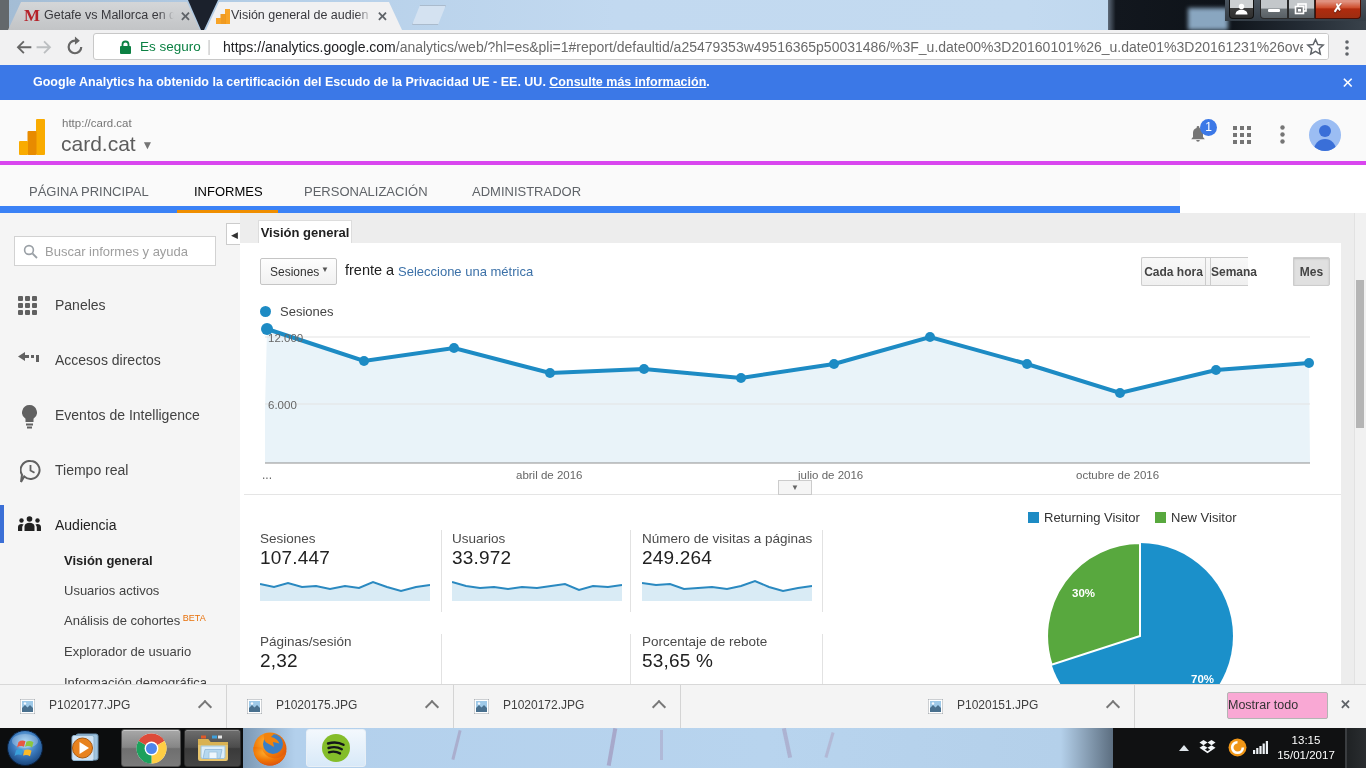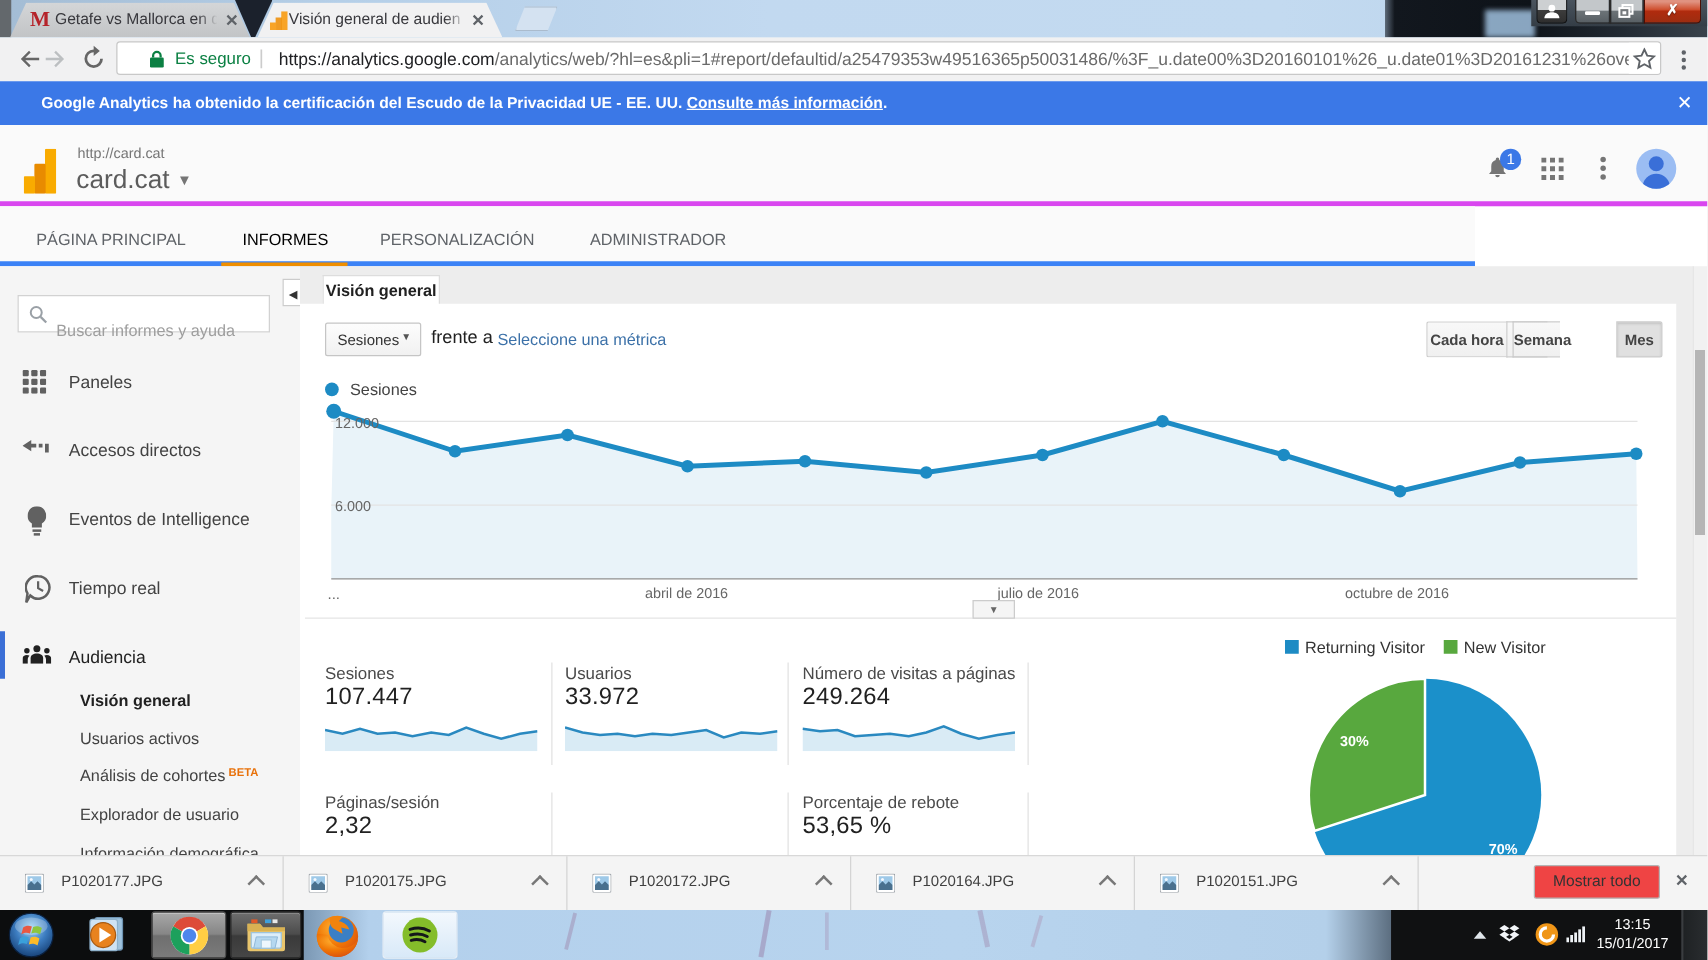--- a/index.html
+++ b/index.html
@@ -13,21 +13,21 @@
 .tabtxt{position:absolute;top:6px;font-size:12.5px;color:#38383d;white-space:nowrap;overflow:hidden}
 .tabx{position:absolute;top:8px;width:13px;height:13px;color:#5f6368;font-size:13px;line-height:13px;text-align:center;font-weight:bold}
 
 #toolbar{left:0;top:30px;width:1366px;height:35px;background:#f1f1f2}
 #omnibox{position:absolute;left:93px;top:3px;width:1236px;height:27px;background:#fff;border:1px solid #c8c8c8;border-radius:3px;overflow:hidden}
 .navbtn{position:absolute;top:4px;width:26px;height:26px}
 
 #infobar{left:0;top:65px;width:1366px;height:35px;background:#3b78e7;color:#fff;font-size:12.5px;font-weight:bold;line-height:35px}
 
 #gahead{left:0;top:100px;width:1366px;height:65px;background:#fafafa;border-bottom:4px solid #d946ef}
-#ganav{left:0;top:165px;width:1180px;height:48px;background:#fafafa;border-bottom:4px solid #3b82f6;font-size:13px;letter-spacing:0;color:#5f6368}
+#ganav{left:0;top:165px;width:1180px;height:48px;background:#fafafa;border-bottom:7px solid #3b82f6;font-size:13px;letter-spacing:0;color:#5f6368}
 .navitem{position:absolute;top:19px}
 
 #sidebar{left:0;top:213px;width:240px;height:471px;background:#f5f5f5}
 .sideitem{position:absolute;left:55px;font-size:14px;color:#424242;white-space:nowrap}
 .subitem{position:absolute;left:64px;font-size:13px;color:#424242;white-space:nowrap}
 .sideicon{position:absolute;left:18px}
 
 #content{left:240px;top:213px;width:1114px;height:471px;background:#ededed}
 #panel{position:absolute;left:4px;top:30px;width:1097px;height:441px;background:#fff}
 #vtab{position:absolute;left:18px;top:7px;width:94px;height:24px;background:#fff;border:1px solid #ddd;border-bottom:none;font-size:13px;font-weight:bold;color:#212121;text-align:center;line-height:24px}
@@ -174,21 +174,21 @@
   <span class="navitem" style="left:472px">ADMINISTRADOR</span>
   <div style="position:absolute;left:177px;top:45px;width:101px;height:3px;background:#ef8e00"></div>
 </div>
 
 <div class="abs" id="sidebar">
   <div style="position:absolute;left:14px;top:23px;width:202px;height:30px;background:#fff;border:1px solid #d2d2d2">
     <svg style="position:absolute;left:8px;top:7px" width="15" height="15" viewBox="0 0 15 15">
         <circle cx="6" cy="6" r="4.4" fill="none" stroke="#9aa0a6" stroke-width="1.6"></circle>
         <path d="M9.5 9.5L14 14" stroke="#9aa0a6" stroke-width="1.8"></path>
       </svg>
-    <span style="position:absolute;left:30px;top:20px;font-size:13px;color:#9e9e9e">Buscar informes y ayuda</span>
+    <span style="position:absolute;left:30px;top:7px;font-size:13px;color:#9e9e9e">Buscar informes y ayuda</span>
   </div>
 
   <div style="position:absolute;left:226px;top:10px;width:17px;height:22px;background:#fff;border:1px solid #ccc;text-align:center;font-size:9px;line-height:22px;color:#333">◀</div>
 
   <svg class="sideicon" style="top:83px" width="19" height="19" viewBox="0 0 19 19">
       <g fill="#616161">
         <rect x="0" y="0" width="5" height="5" rx="1"></rect>
         <rect x="7" y="0" width="5" height="5" rx="1"></rect>
         <rect x="14" y="0" width="5" height="5" rx="1"></rect>
         <rect x="0" y="7" width="5" height="5" rx="1"></rect>
@@ -231,21 +231,21 @@
         <circle cx="3.5" cy="4.5" r="2.2"></circle>
         <path d="M0 15v-4c0-2 1.6-3 3.5-3 .8 0 1.5.2 2.1.5-.9.8-1.4 1.9-1.4 3.2V15z"></path>
         <circle cx="19.5" cy="4.5" r="2.2"></circle>
         <path d="M23 15v-4c0-2-1.6-3-3.5-3-.8 0-1.5.2-2.1.5.9.8 1.4 1.9 1.4 3.2V15z"></path>
       </g>
     </svg>
   <div class="sideitem" style="top:304px;color:#212121">Audiencia</div>
 
   <div class="subitem" style="top:340px;font-weight:bold;color:#212121">Visión general</div>
   <div class="subitem" style="top:370px">Usuarios activos</div>
-  <div class="subitem" style="top:400px">Análisis de cohortes<span style="font-size:9px;color:#e8710a;vertical-align:4px;font-weight:bold"> BETA</span></div>
+  <div class="subitem" style="top:400px">Análisis de cohortes<span style="font-size:9px;color:#e8710a;vertical-align:4px;font-weight:normal"> BETA</span></div>
   <div class="subitem" style="top:431px">Explorador de usuario</div>
   <div class="subitem" style="top:462px">Información demográfica</div>
 </div>
 
 <div class="abs" id="content">
   <div style="position:absolute;left:0;top:30px;width:4px;height:441px;background:#fff"></div>
   <div id="vtab">Visión general</div>
   <div id="panel">
 
     <div style="position:absolute;left:16px;top:15px;width:77px;height:27px;background:linear-gradient(#fdfdfd,#f1f1f1);border:1px solid #c5c5c5;border-radius:2px;font-size:12px;color:#333">
@@ -376,41 +376,31 @@
   <div class="dlitem" style="left:454px;width:227px">
     <svg style="position:absolute;left:20px;top:14px" width="15" height="15" viewBox="0 0 15 15">
         <rect x="0" y="0" width="15" height="15" rx="1.5" fill="#fff" stroke="#9aa0a6"></rect>
         <rect x="2" y="2" width="11" height="7" fill="#9ec9e8"></rect>
         <path d="M2 9l3-3 2.5 2.5L10 6l3 3v4H2z" fill="#49708e"></path>
         <circle cx="5" cy="4.5" r="1.2" fill="#f5f9ff"></circle>
       </svg>
     <span class="dlname">P1020172.JPG</span>
       <span class="dlchev" style="left:200px"></span>
   </div>
-  <div class="dlitem" style="left:681px;width:227px">
-    <svg style="position:absolute;left:20px;top:14px" width="15" height="15" viewBox="0 0 15 15">
-        <rect x="0" y="0" width="15" height="15" rx="1.5" fill="#fff" stroke="#9aa0a6"></rect>
-        <rect x="2" y="2" width="11" height="7" fill="#9ec9e8"></rect>
-        <path d="M2 9l3-3 2.5 2.5L10 6l3 3v4H2z" fill="#49708e"></path>
-        <circle cx="5" cy="4.5" r="1.2" fill="#f5f9ff"></circle>
-      </svg>
-    <span class="dlname">P1020164.JPG</span>
-      <span class="dlchev" style="left:200px"></span>
-  </div>
   <div class="dlitem" style="left:908px;width:227px">
     <svg style="position:absolute;left:20px;top:14px" width="15" height="15" viewBox="0 0 15 15">
         <rect x="0" y="0" width="15" height="15" rx="1.5" fill="#fff" stroke="#9aa0a6"></rect>
         <rect x="2" y="2" width="11" height="7" fill="#9ec9e8"></rect>
         <path d="M2 9l3-3 2.5 2.5L10 6l3 3v4H2z" fill="#49708e"></path>
         <circle cx="5" cy="4.5" r="1.2" fill="#f5f9ff"></circle>
       </svg>
     <span class="dlname">P1020151.JPG</span>
       <span class="dlchev" style="left:200px"></span>
   </div>
-  <div style="position:absolute;left:1227px;top:7px;width:101px;height:27px;background:#ef4444;border:1px solid #b4b4b4;border-radius:2px;font-size:12.5px;color:#333;text-align:center;line-height:25px">Mostrar todo</div>
+  <div style="position:absolute;left:1227px;top:7px;width:101px;height:27px;background:#f9a8d4;border:1px solid #b4b4b4;border-radius:2px;font-size:12.5px;color:#333;line-height:25px">Mostrar todo</div>
   <div style="position:absolute;left:1340px;top:12px;font-size:13px;color:#5f6368;font-weight:bold">✕</div>
 </div>
 
 <div class="abs" id="taskbar">
 
   <div style="position:absolute;left:243px;top:0;width:870px;height:40px;background:linear-gradient(90deg,#7b98b4 0,#b3d0ec 6%,#b8d4ee 60%,#b4d0ea 94%,#5c6e80 100%)"></div>
   <div style="position:absolute;left:455px;top:2px;width:3px;height:30px;background:#a08cb0;opacity:.5;transform:rotate(14deg)"></div>
   <div style="position:absolute;left:610px;top:0px;width:4px;height:38px;background:#9b86ae;opacity:.55;transform:rotate(10deg)"></div>
   <div style="position:absolute;left:660px;top:2px;width:3px;height:30px;background:#a494b6;opacity:.4"></div>
   <div style="position:absolute;left:785px;top:0px;width:4px;height:30px;background:#a292b5;opacity:.5;transform:rotate(-12deg)"></div>

